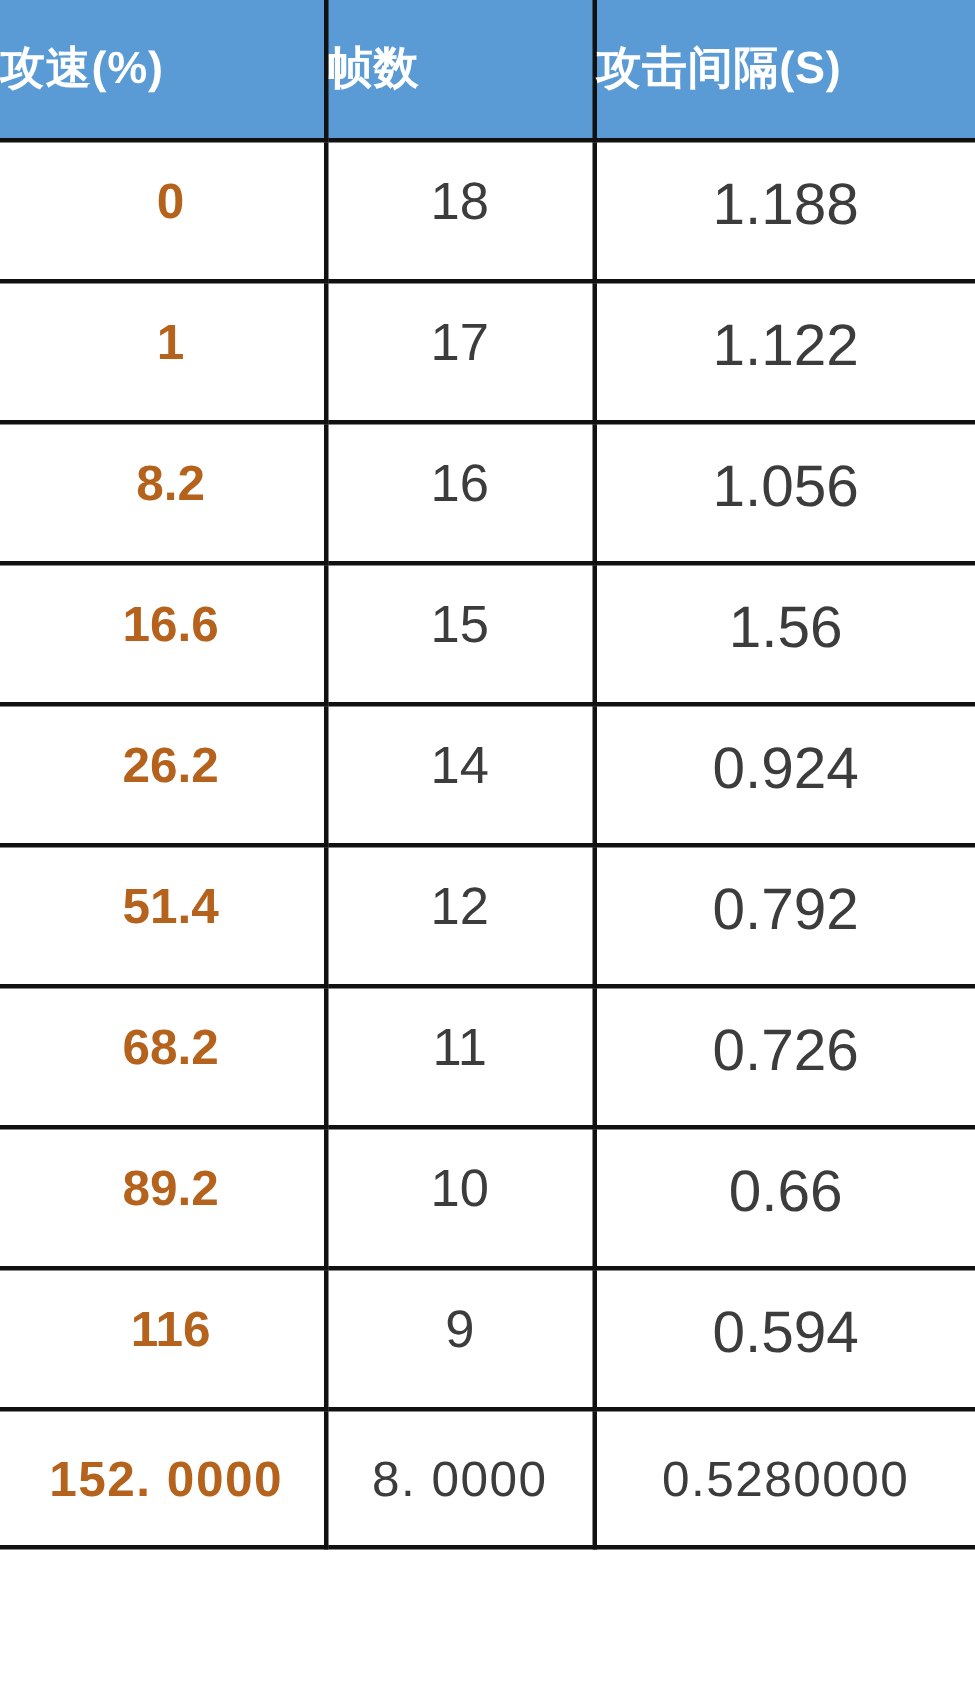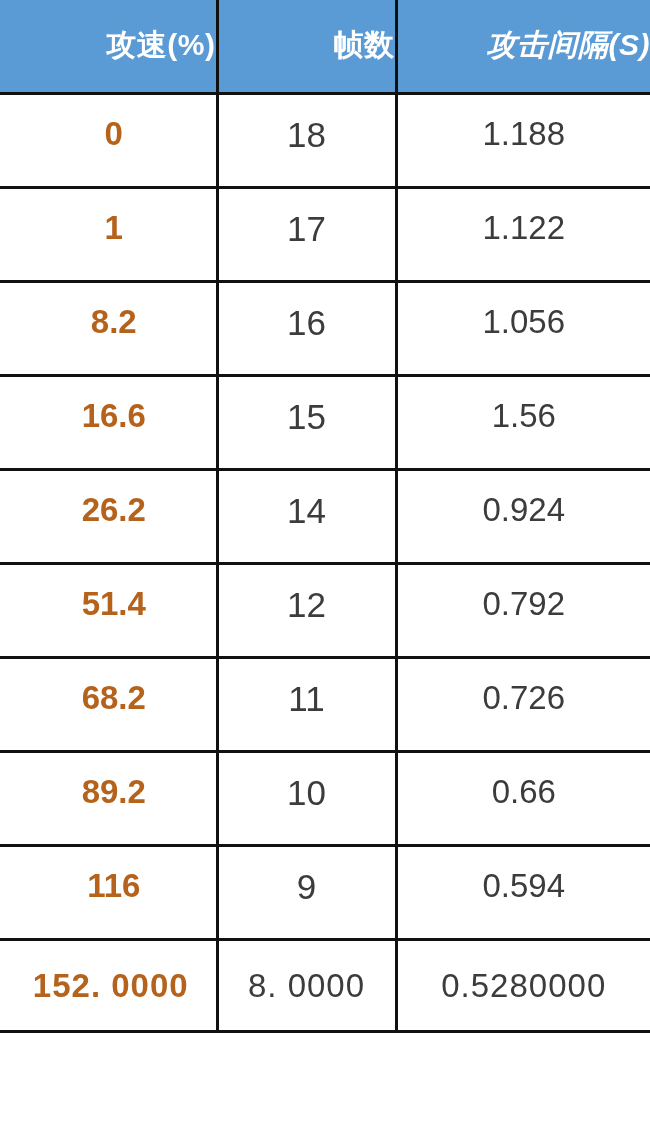--- a/index.html
+++ b/index.html
@@ -34,32 +34,31 @@
   col.c-interval { width: 254px; }
 
   
   thead tr.header-row th {
     background: #5B9BD5;
     color: #ffffff;
     font-weight: bold;
     font-size: 30px;
     height: 93px;
     padding: 0;
-    text-align: right;
+    text-align: left;
     vertical-align: middle;
     letter-spacing: 0.5px;
     border: none;
     border-bottom: 3px solid #111111;
     border-right: 3px solid #111111;
     box-sizing: border-box;
     white-space: nowrap;
   }
   thead tr.header-row th:last-child {
     border-right: none;
-    font-style: italic;
   }
 
   
   tbody tr.data-row td {
     height: 94px;
     padding: 0;
     box-sizing: border-box;
     border-bottom: 3px solid #111111;
     border-right: 3px solid #111111;
     text-align: center;
@@ -93,21 +92,21 @@
   td.col-frames .cell-inner {
     color: #3C3C3C;
     font-weight: normal;
     font-size: 35px;
   }
 
   
   td.col-interval .cell-inner {
     color: #3C3C3C;
     font-weight: normal;
-    font-size: 33px;
+    font-size: 39px;
   }
 
   
   tbody tr.data-row.precision-row td {
     height: 92px;
     vertical-align: middle;
   }
   tr.precision-row .cell-inner {
     padding-top: 0;
     font-family: "Liberation Sans", "DejaVu Sans", sans-serif;

